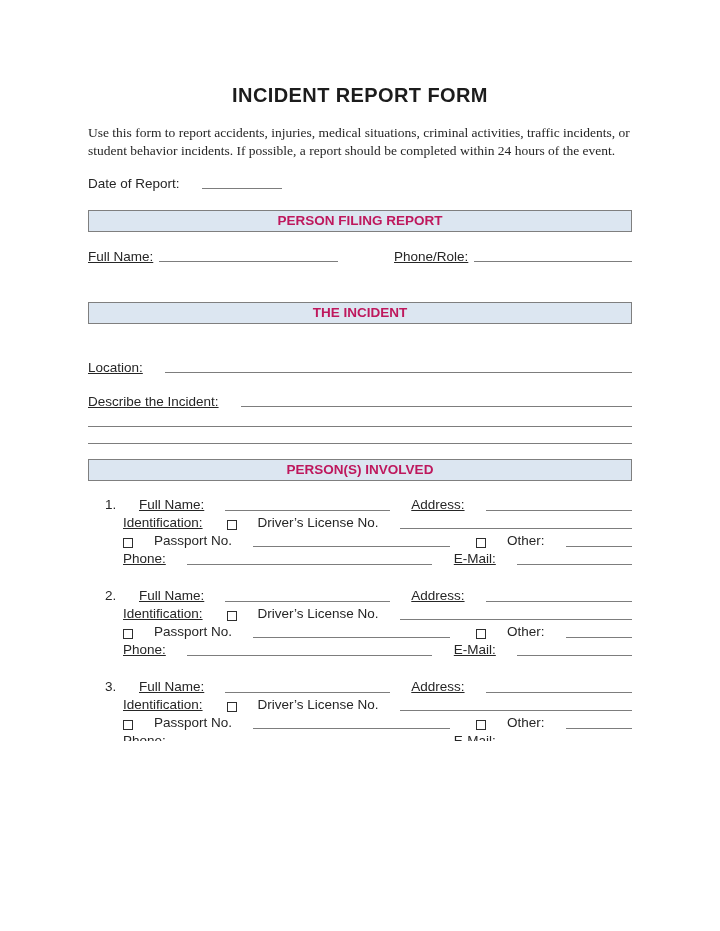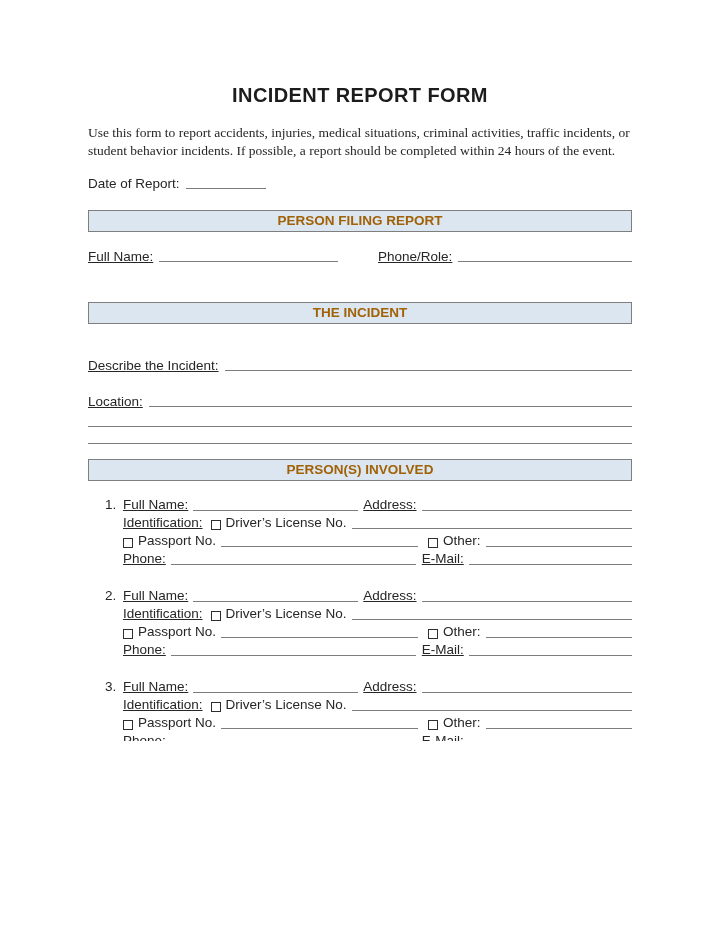--- a/index.html
+++ b/index.html
@@ -14,38 +14,38 @@
   .content { padding:0 88px; }
 
   .title {
     padding-top:84px; text-align:center;
     font-size:20px; font-weight:bold; letter-spacing:0.4px;
     color:#1c1c1c;
   }
   .intro { margin-top:17px; line-height:17.5px;font-family:Liberation Serif, serif; }
 
   
-  .frow { display:flex; align-items:flex-end; line-height:17px; }
+  .frow { display:flex; align-items:flex-end; line-height:17px;gap:16px; }
   .lbl { white-space:nowrap; }
   .ulbl { text-decoration:underline; }
   .line {
     border-bottom:1px solid var(--fill-line,#7d7d7d);
     height:2px; margin-bottom:3px;
   }
   .grow { flex:1 1 auto; }
 
   .dor-row { margin-top:16px; }
   .dor-line { width:80px; margin-left:6px; }
 
   .band {
     margin-top:18px; height:22px;
     background:var(--band-bg,#dce6f1);
     border:1px solid var(--band-border,#7f7f7f);
     text-align:center; font-weight:bold; font-size:13.5px;
-    line-height:20px; color:#a16207;
+    line-height:20px; color:#be185d;
   }
   .band-incident { margin-top:37px; }
   .band-persons { margin-top:15px; }
 
   .cols { margin-top:16px; }
   .col-left { flex:0 0 290px; display:flex; align-items:flex-end; padding-right:40px; }
   .col-left.sig-pad { padding-right:33px; }
   .col-right { flex:1 1 auto; display:flex; align-items:flex-end; }
   .col-right .line.grow { margin-right:0; }
   .pr17 { padding-right:17px; }
@@ -124,27 +124,27 @@
         <span class="line grow ml6"></span>
       </div>
     </div>
 
 
     <div class="band band-incident">THE INCIDENT</div>
 
     <div class="frow cols">
     </div>
 
+    <div class="frow loc-row">
+      <span class="lbl ulbl">Location:</span>
+      <span class="line grow ml6"></span>
+    </div>
+
     <div class="frow desc-row">
       <span class="lbl ulbl">Describe the Incident:</span>
-      <span class="line grow ml6"></span>
-    </div>
-
-    <div class="frow loc-row">
-      <span class="lbl ulbl">Location:</span>
       <span class="line grow ml6"></span>
     </div>
     <div class="fullline"></div>
     <div class="fullline"></div>
 
     <div class="band band-persons">PERSON(S) INVOLVED</div>
 
     <div class="pblock">
       <div class="frow">
         <span class="pnum">1.</span>

